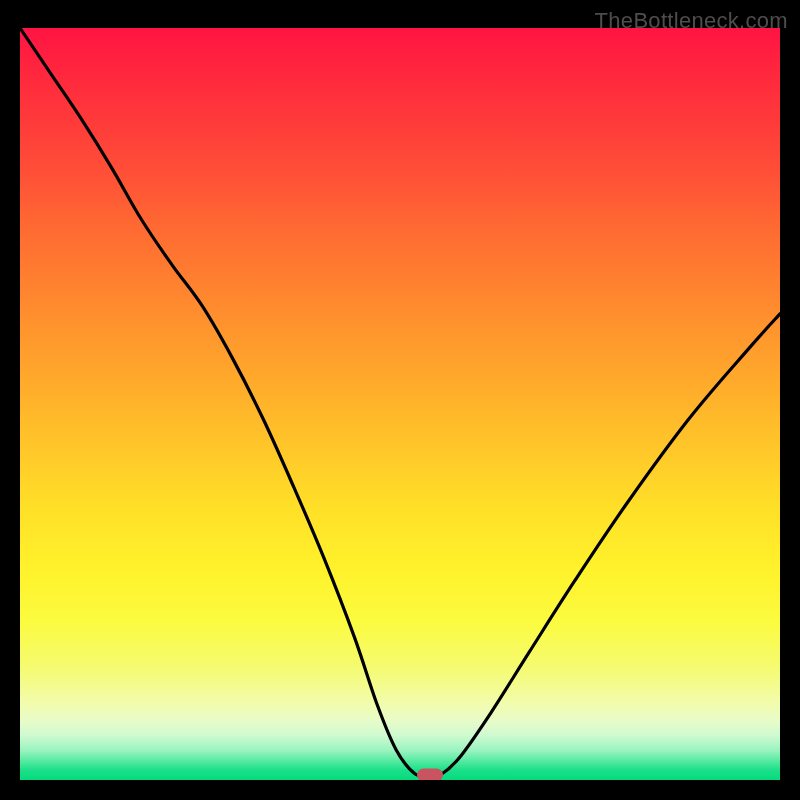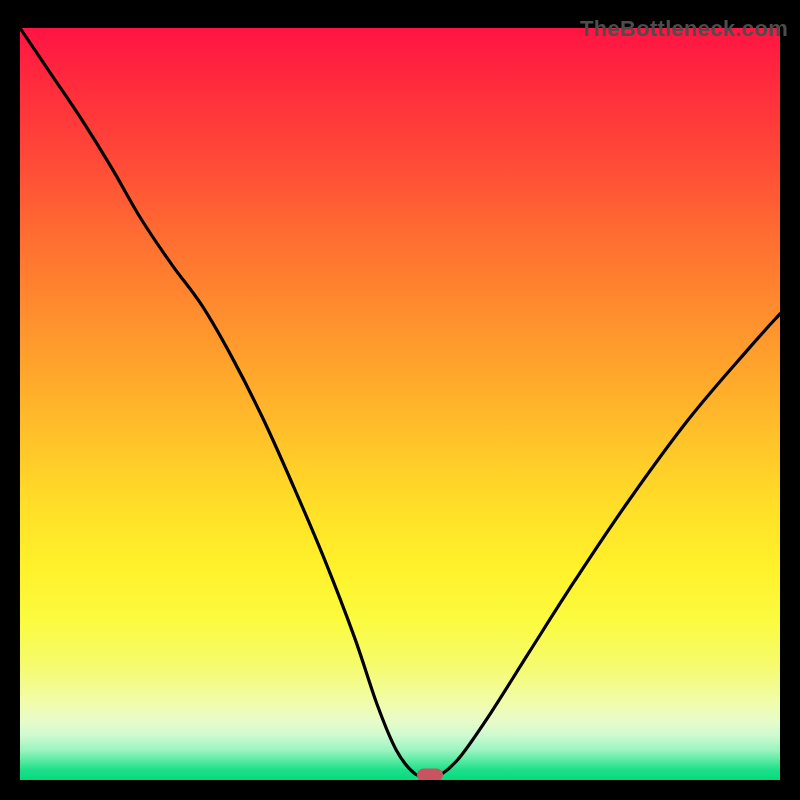--- a/index.html
+++ b/index.html
@@ -12,25 +12,25 @@
     font-family: Arial, Helvetica, sans-serif;
   }
   .frame {
     position: relative;
     width: 800px;
     height: 800px;
     background: #000;
   }
   .watermark {
     position: absolute;
-    top: 16px;
+    top: 8px;
     right: 12px;
     color: #4d4d4d;
     font-size: 22px;
-    font-weight: 700;
+    font-weight: 400;
     letter-spacing: 0.3px;
     z-index: 5;
   }
   .plot-area {
     position: absolute;
     left: 20px;
     top: 28px;
     width: 760px;
     height: 752px;
     overflow: hidden;

